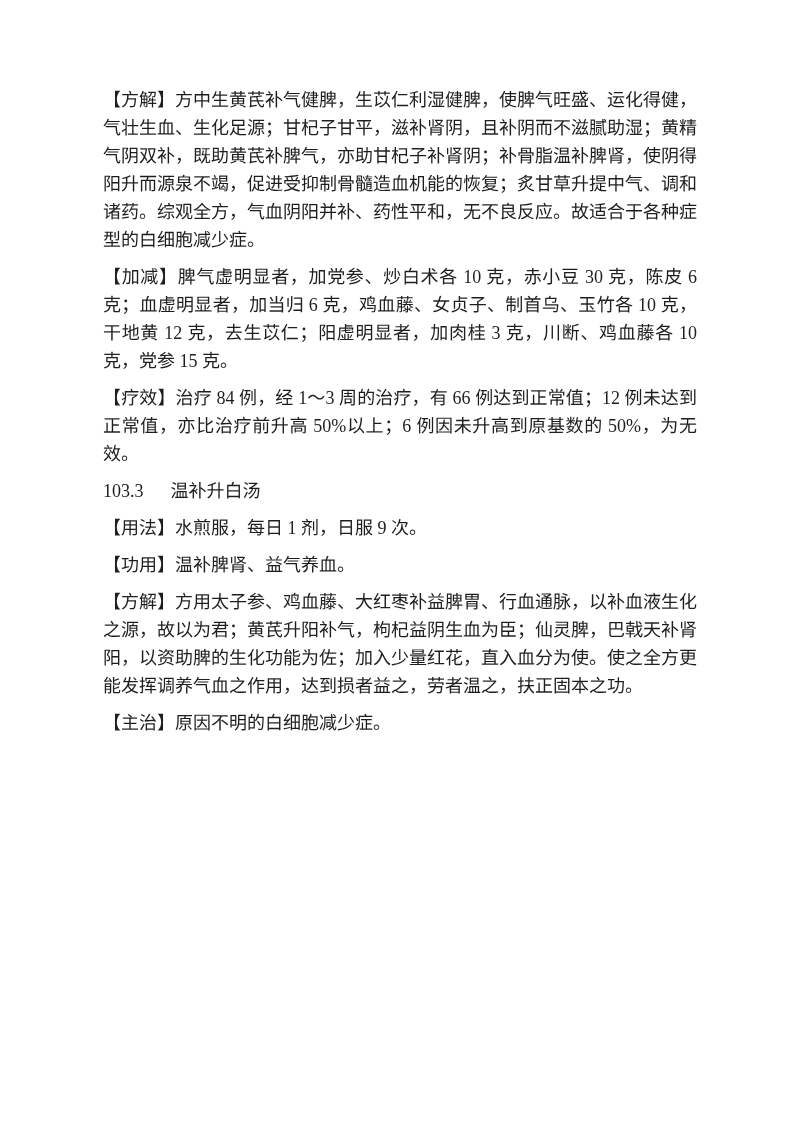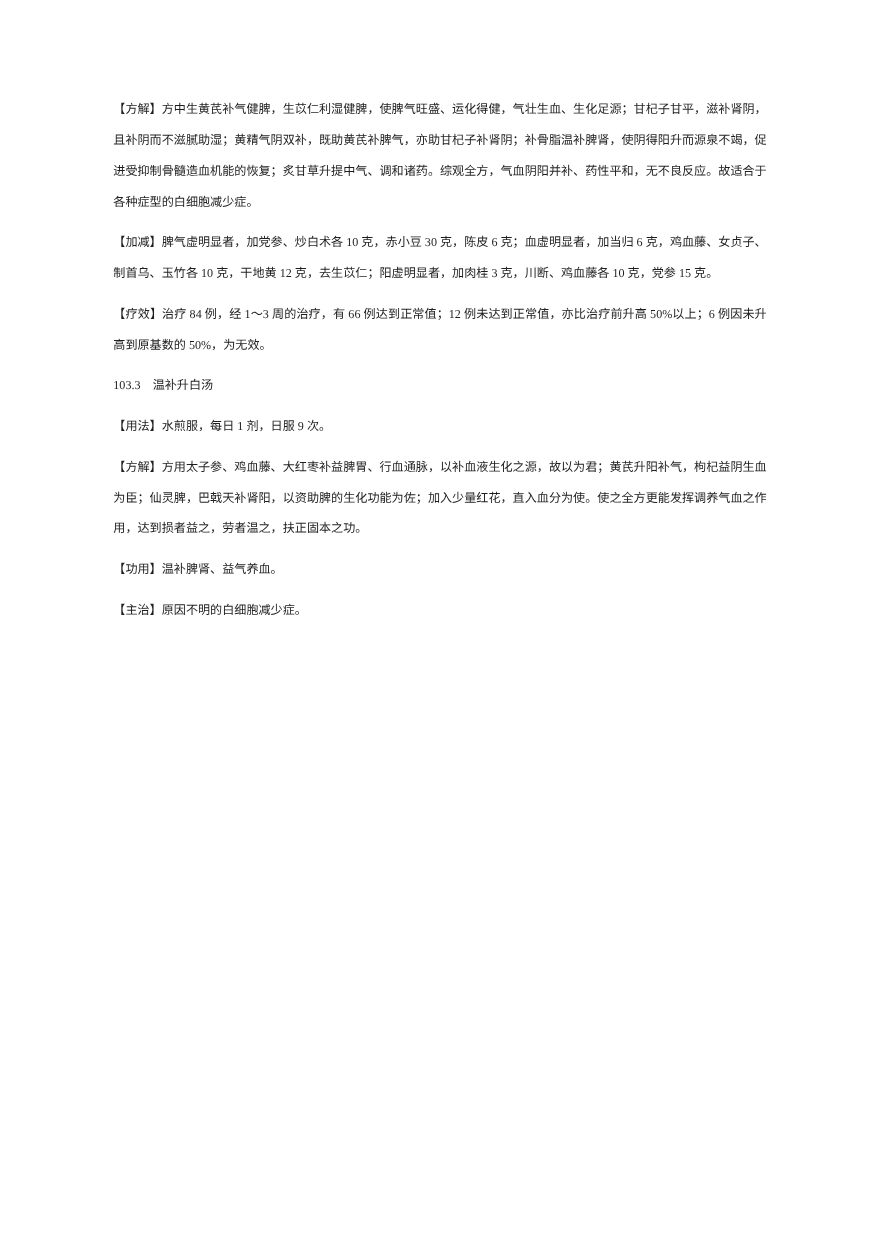--- a/index.html
+++ b/index.html
@@ -13,37 +13,37 @@
     width: 793px;
     height: 1122px;
     background: #ffffff;
     overflow: hidden;
   }
   .content {
     position: absolute;
     left: 103px;
     top: 86px;
     width: 594px;
-    font-size: 11px;
+    font-size: 18px;
     line-height: 28px;
     color: #1e1e1e;
     text-align: justify;
     text-justify: inter-ideograph;
     font-family: Liberation Serif, serif;
   }
   .content p {
     margin: 0 0 9px 0;
   }
   .section-heading {
     margin: 15px 0 9px 0;
     text-align: left;
   }
   .section-number {
     display: inline-block;
-    margin-right: 11px;
+    margin-right: 27px;
   }
   .field-label {
     
   }
 </style>
 </head>
 <body>
 
 <div class="page">
   <div class="content">
@@ -54,22 +54,22 @@
     <p><span class="field-label">【加减】</span><span>脾气虚明显者，加党参、炒白术各 10 克，赤小豆 30 克，陈皮 6 克；血虚明显者，加当归 6 克，鸡血藤、女贞子、制首乌、玉竹各 10 克，干地黄 12 克，去生苡仁；阳虚明显者，加肉桂 3 克，川断、鸡血藤各 10 克，党参 15 克。</span></p>
 
     <p><span class="field-label">【疗效】</span><span>治疗 84 例，经 1～3 周的治疗，有 66 例达到正常值；12 例未达到正常值，亦比治疗前升高 50%以上；6 例因未升高到原基数的 50%，为无效。</span></p>
 
     <p class="section-heading"><span class="section-number">103.3</span><span>温补升白汤</span></p>
 
 
 
     <p><span class="field-label">【用法】</span><span>水煎服，每日 1 剂，日服 9 次。</span></p>
 
+    <p><span class="field-label">【功用】</span><span>温补脾肾、益气养血。</span></p>
+
     <p><span class="field-label">【方解】</span><span>方用太子参、鸡血藤、大红枣补益脾胃、行血通脉，以补血液生化之源，故以为君；黄芪升阳补气，枸杞益阴生血为臣；仙灵脾，巴戟天补肾阳，以资助脾的生化功能为佐；加入少量红花，直入血分为使。使之全方更能发挥调养气血之作用，达到损者益之，劳者温之，扶正固本之功。</span></p>
-
-    <p><span class="field-label">【功用】</span><span>温补脾肾、益气养血。</span></p>
 
     <p><span class="field-label">【主治】</span><span>原因不明的白细胞减少症。</span></p>
 
 
 
   </div>
 </div>
 
 </body></html>

